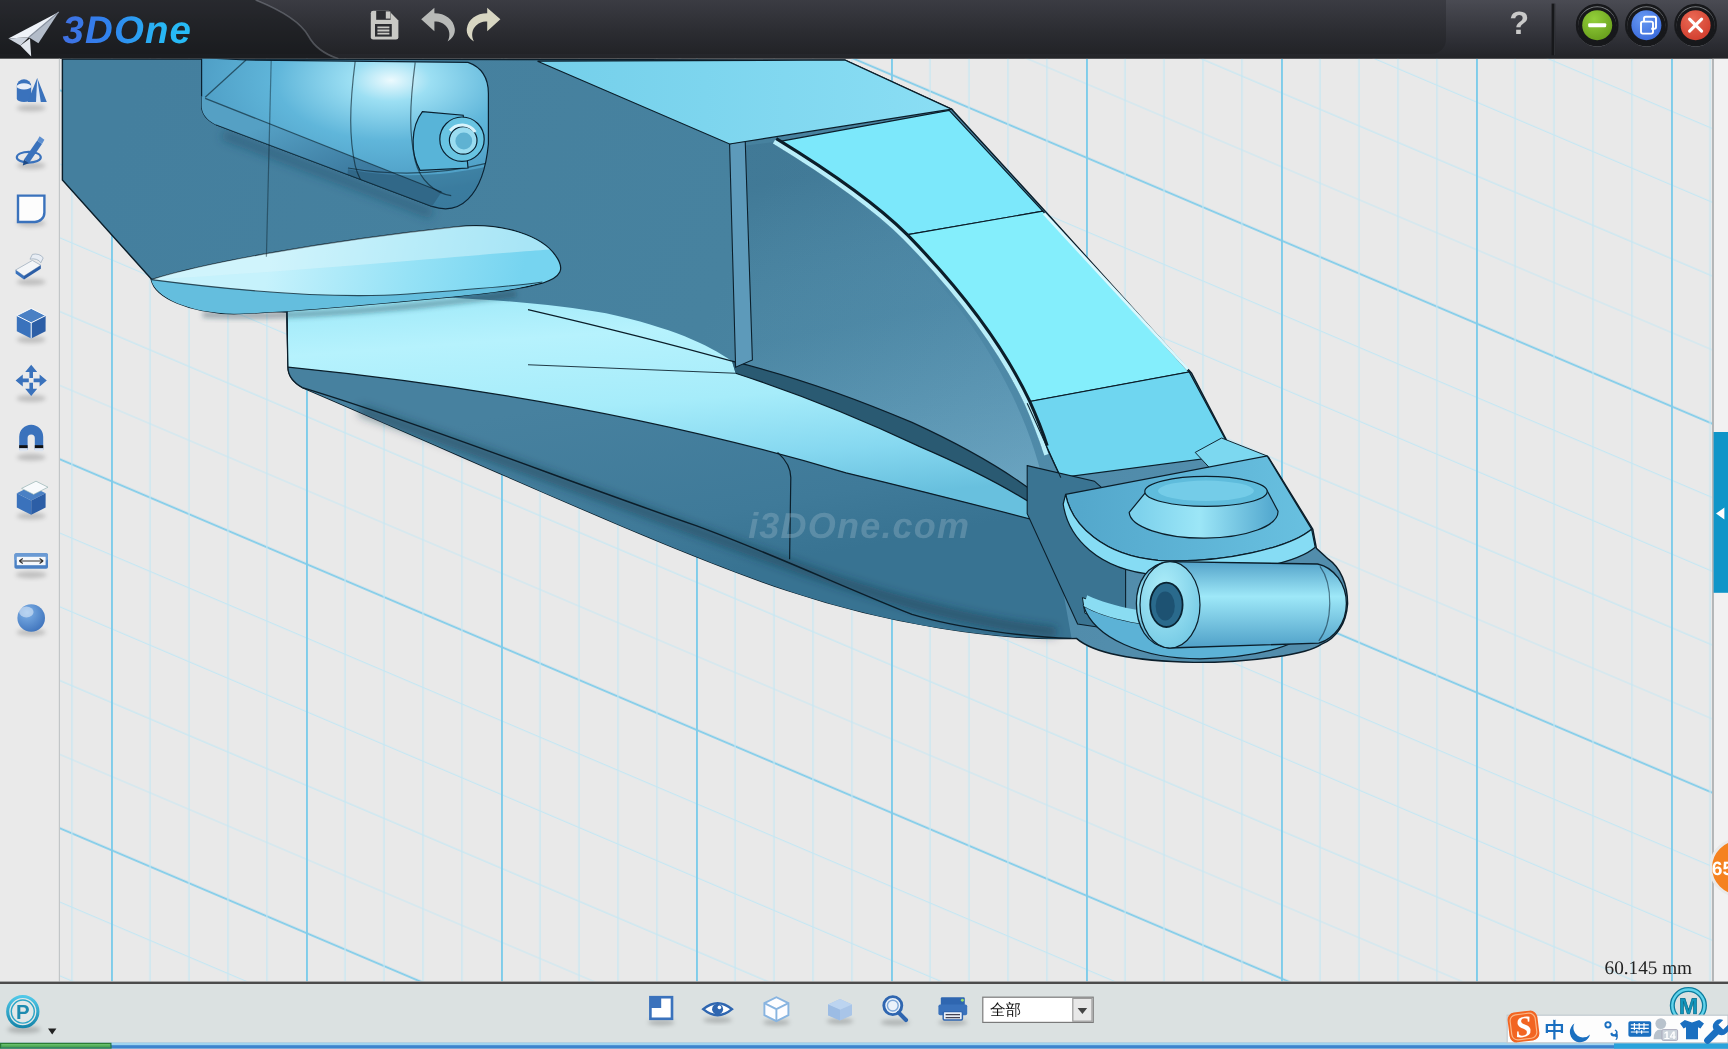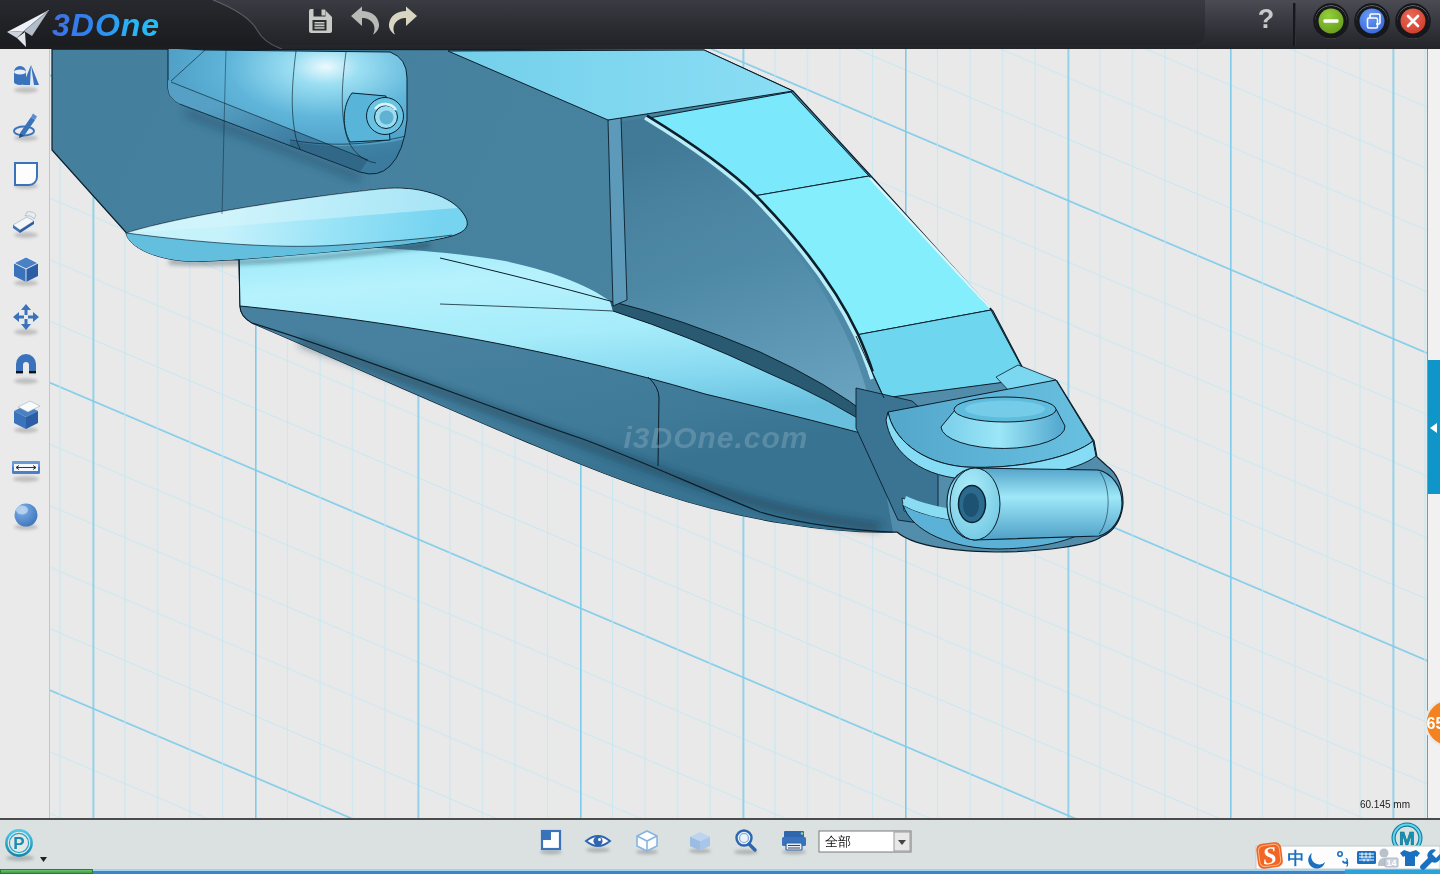--- a/index.html
+++ b/index.html
@@ -361,21 +361,21 @@
   <circle cx="24" cy="25" r="23.5" fill="#f58220" stroke="#e9e9e9" stroke-width="2.4"></circle>
   <text x="1.5" y="31" font-size="16" font-weight="bold" fill="#fff" font-family="Liberation Sans,sans-serif">65</text>
 </svg>
 
 <div class="abs" style="left:0;top:818px;width:1440px;height:52px;background:#dbe1e1;border-top:2px solid #4b4b4b;box-sizing:border-box;"></div>
 <div class="abs" style="left:0;top:869px;width:1440px;height:5px;background:#3d83cd;"></div>
 <div class="abs" style="left:0;top:869px;width:93px;height:5px;background:linear-gradient(#6cc46f,#3f9a46);border:1px solid #2c7d33;box-sizing:border-box;"></div>
 <div class="abs" style="left:1345px;top:869px;width:95px;height:5px;background:#2aa3db;"></div>
 <div class="abs" style="left:93px;top:869px;width:1252px;height:1.5px;background:#9fd4ef;"></div>
 
-<div class="abs" style="left:1280px;top:799px;width:130px;text-align:right;font-family:Liberation Sans, sans-serif;font-size:10px;color:#222;">60.145 mm</div>
+<div class="abs" style="left:1280px;top:799px;width:130px;text-align:right;font-family:Liberation Serif, serif;font-size:16px;color:#222;">60.145 mm</div>
 
 <svg class="abs" style="left:0;top:820px;" width="1440" height="54" viewBox="0 0 1440 54">
   <defs>
     <filter id="ssh" x="-50%" y="-50%" width="200%" height="200%">
         <feGaussianBlur stdDeviation="1.8"></feGaussianBlur>
       </filter>
     <linearGradient id="pring" x1="0" y1="0" x2="0" y2="1">
         <stop offset="0" stop-color="#4fc8e8"></stop>
         <stop offset="1" stop-color="#1787ac"></stop>
       </linearGradient>

